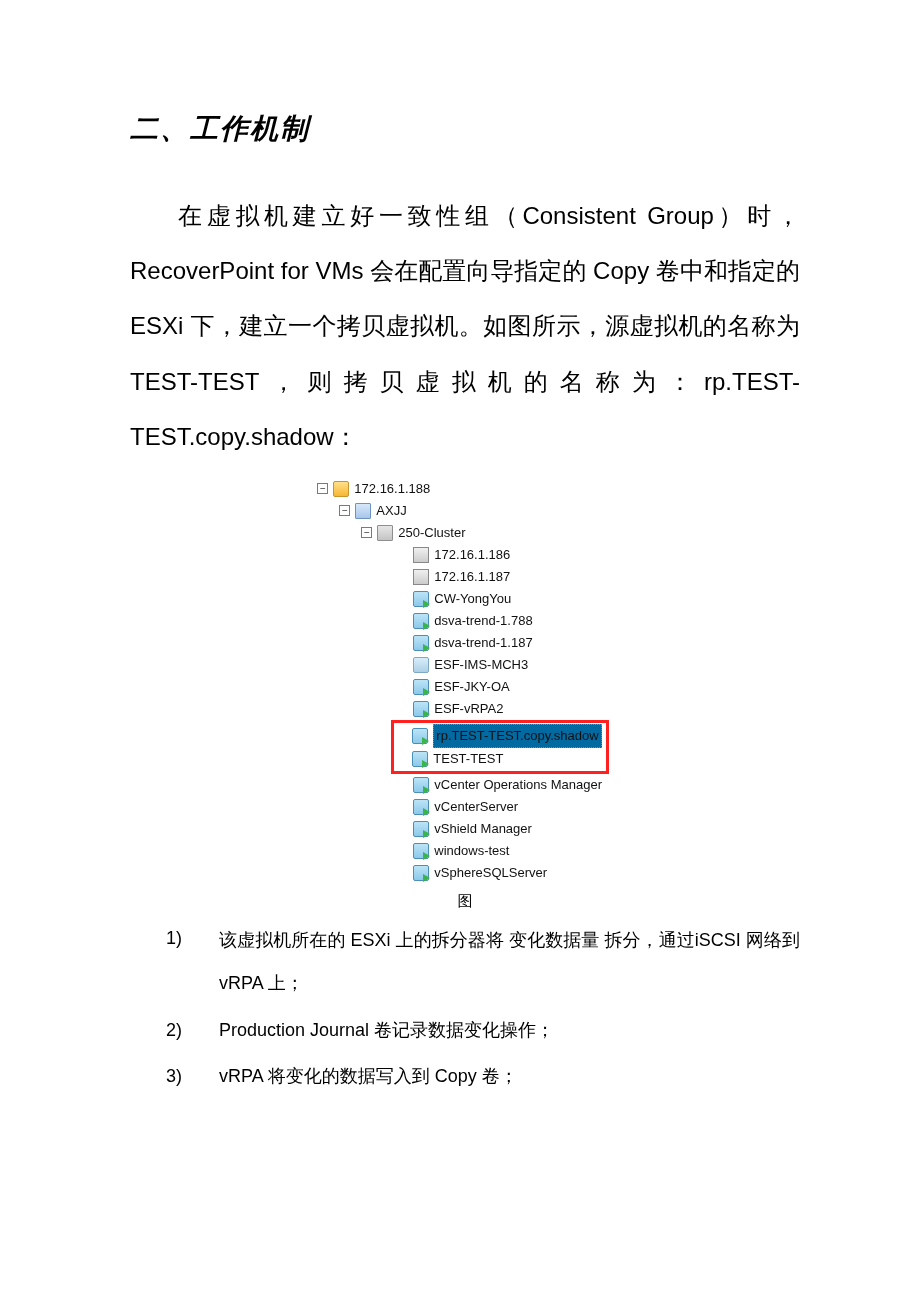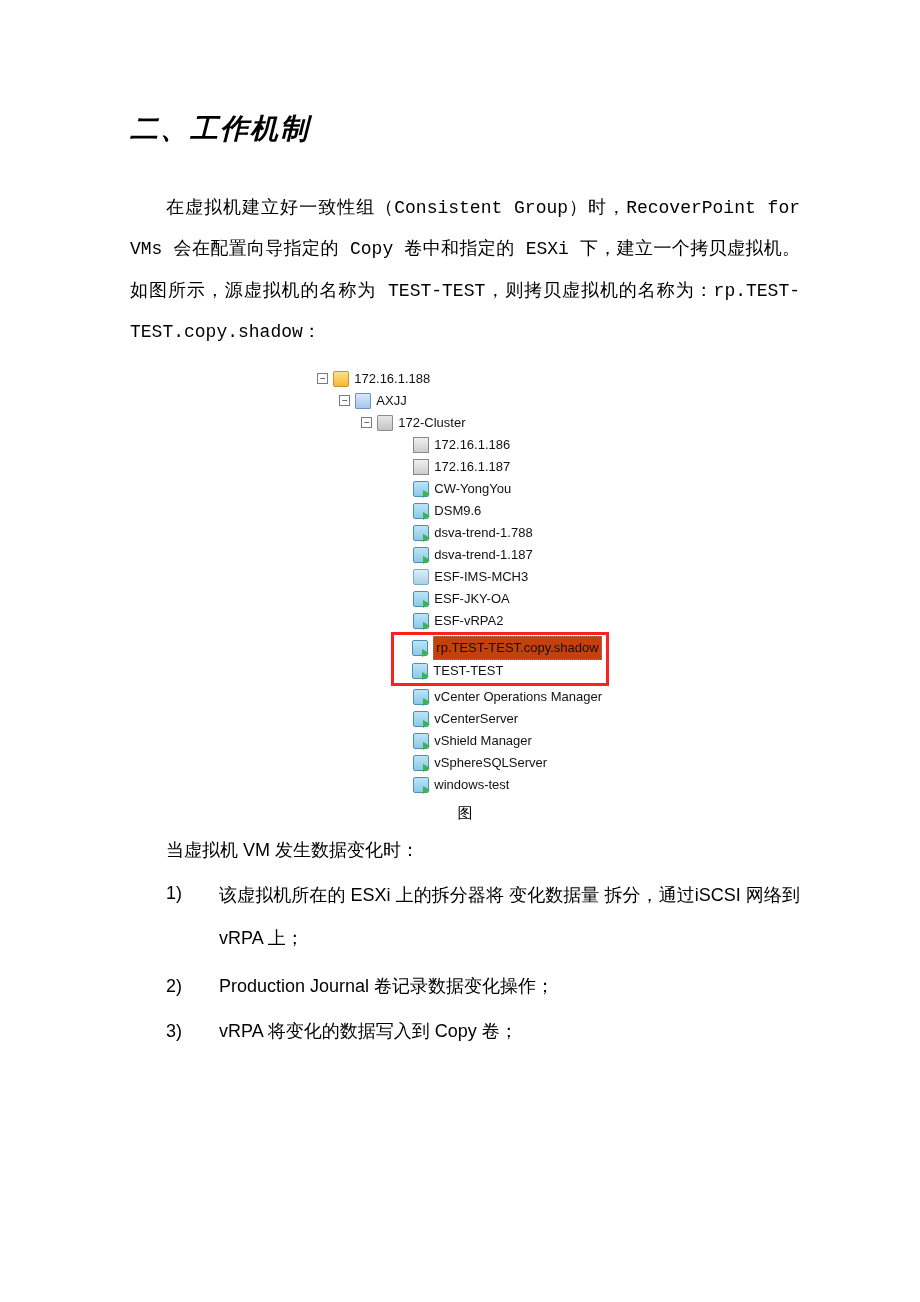--- a/index.html
+++ b/index.html
@@ -14,26 +14,25 @@
     padding: 110px 120px 60px 130px;
   }
   h2 {
     font-size: 28px;
     font-weight: bold;
     margin: 0 0 40px 0;
     letter-spacing: 2px;
     font-style: italic;
   }
   .para {
-    font-size: 18px;
+    font-size: 24px;
     line-height: 2.3;
     text-indent: 2em;
     margin-bottom: 10px;
     text-align: justify;
-    font-family: Liberation Mono, monospace;
   }
   .tree-wrap {
     display: flex;
     flex-direction: column;
     align-items: center;
     margin: 10px 0 8px 0;
   }
   .tree {
     font-family: Tahoma, Verdana, Arial, sans-serif;
     font-size: 13px;
@@ -121,21 +120,21 @@
   .indent-4 { padding-left: 80px; text-align: right; }
   .highlight-zone {
     border: 3px solid #ff2020;
     padding: 1px 4px 1px 2px;
     margin-left: 74px;
     width: fit-content;
   }
   .highlight-zone .node { padding-left: 0; }
   .selected-label {
     border: 1px dotted #888;
-    background: #c2410c;
+    background: #0369a1;
     padding: 0 2px;
   }
   .caption {
     font-size: 15px;
     text-align: center;
     margin-top: 4px;
     font-family: "SimSun", serif;
   }
   .p2 {
     font-size: 18px;
@@ -185,45 +184,40 @@
 
       <div class="node indent-2">
         <span class="toggle">−</span>
         <span class="icon icon-dc"></span>
         <span>AXJJ</span>
       </div>
 
       <div class="node indent-3">
         <span class="toggle">−</span>
         <span class="icon icon-cluster"></span>
-        <span>172-Cluster</span>
+        <span>250-Cluster</span>
       </div>
 
       <div id="hosts-container">
           <div class="node indent-4">
             <span class="toggle blank"></span>
             <span class="icon icon-host"></span>
             <span>172.16.1.186</span>
           </div>
           <div class="node indent-4">
             <span class="toggle blank"></span>
             <span class="icon icon-host"></span>
             <span>172.16.1.187</span>
           </div>
         </div>
       <div id="vms-before-container">
           <div class="node indent-4">
             <span class="toggle blank"></span>
             <span class="icon icon-vm on"></span>
             <span>CW-YongYou</span>
-          </div>
-          <div class="node indent-4">
-            <span class="toggle blank"></span>
-            <span class="icon icon-vm on"></span>
-            <span>DSM9.6</span>
           </div>
           <div class="node indent-4">
             <span class="toggle blank"></span>
             <span class="icon icon-vm on"></span>
             <span>dsva-trend-1.788</span>
           </div>
           <div class="node indent-4">
             <span class="toggle blank"></span>
             <span class="icon icon-vm on"></span>
             <span>dsva-trend-1.187</span>
@@ -270,34 +264,33 @@
             <span>vCenterServer</span>
           </div>
           <div class="node indent-4">
             <span class="toggle blank"></span>
             <span class="icon icon-vm on"></span>
             <span>vShield Manager</span>
           </div>
           <div class="node indent-4">
             <span class="toggle blank"></span>
             <span class="icon icon-vm on"></span>
+            <span>windows-test</span>
+          </div>
+          <div class="node indent-4">
+            <span class="toggle blank"></span>
+            <span class="icon icon-vm on"></span>
             <span>vSphereSQLServer</span>
-          </div>
-          <div class="node indent-4">
-            <span class="toggle blank"></span>
-            <span class="icon icon-vm on"></span>
-            <span>windows-test</span>
           </div>
         </div>
 
     </div>
     <div class="caption">图</div>
   </div>
 
-  <div class="p2">当虚拟机 VM 发生数据变化时：</div>
 
   <div class="list">
     <div class="li">
       <span class="num">1)</span>
       <span class="txt indented">该虚拟机所在的 ESXi 上的拆分器将  变化数据量  拆分，通过iSCSI 网络到 vRPA 上；</span>
     </div>
     <div class="li">
       <span class="num">2)</span>
       <span class="txt">Production Journal 卷记录数据变化操作；</span>
     </div>

